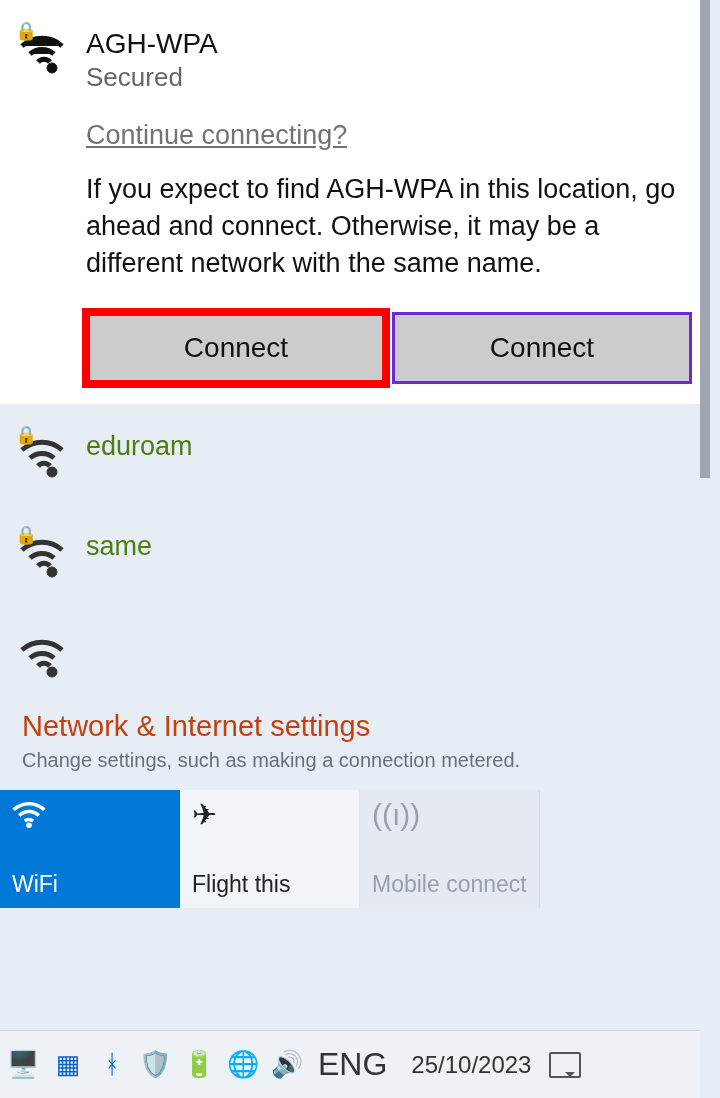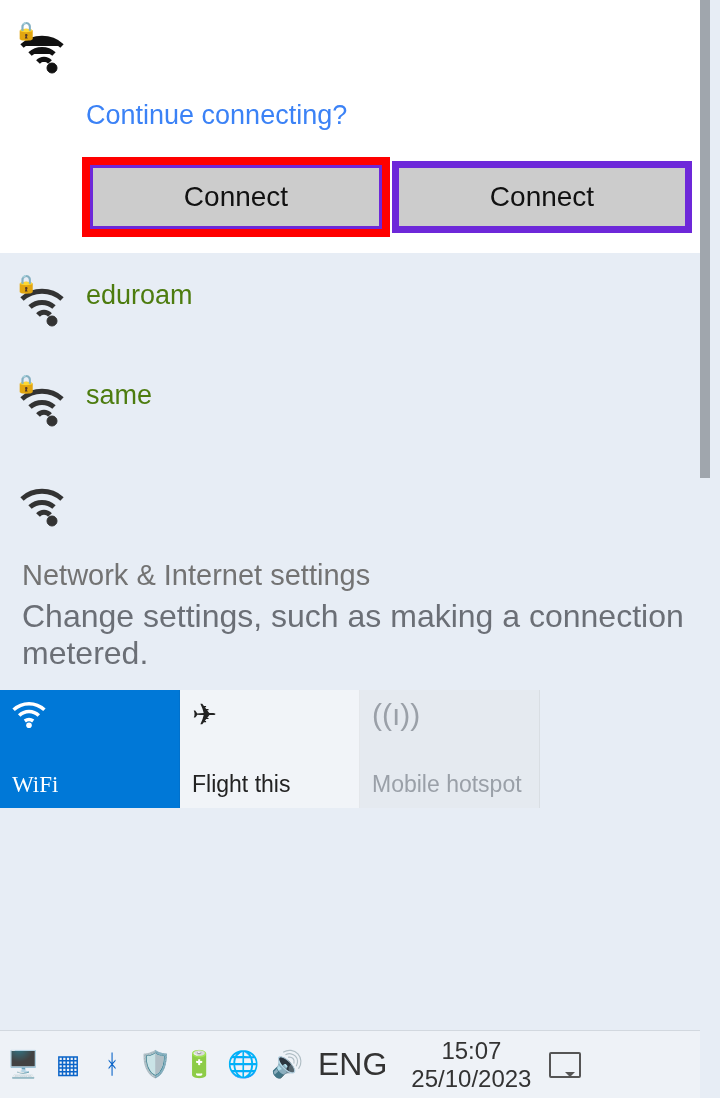--- a/index.html
+++ b/index.html
@@ -42,79 +42,79 @@
   }
   .other .lock-mini { color:#333; }
   .net-text { flex:1; }
   .net-name { font-size: 28px; color:#111; line-height:1.25; }
   .net-sub  { font-size: 26px; color:#666; line-height:1.25; }
 
   .prompt {
     margin-left: 68px;
     margin-top: 26px;
   }
-  .prompt .q { font-size:27px; color:#3b82f6; margin-bottom:20px; }
+  .prompt .q { font-size:27px; color:#737373; margin-bottom:20px;text-decoration:underline; }
   .prompt .msg { font-size:27px; color:#111; line-height:1.38; }
   .prompt .link { font-size:27px; color:#111; margin-top:2px; }
 
   .btn-row {
     margin: 30px 0 0 68px;
     display:flex;
     gap:0;
   }
   .btn {
     flex:1;
     height:72px;
     background:#ccc;
     font-size:28px;
     color:#111;
     display:flex;
     align-items:center;
     justify-content:center;
     cursor:pointer;
-    border:7px solid #6d28d9;
+    border:3px solid #6d28d9;
   }
   .btn-highlight {
     outline: 8px solid #ff0000;
     outline-offset: -4px;
     margin-right: 6px;
   }
 
   
   .other {
     background:#e7edf5;
   }
   .other .net-name { font-size:27px; color:#4d7c0f; }
 
   
   .settings {
     padding: 6px 22px 18px 22px;
   }
-  .settings .title { font-size:29px; color:#737373; margin-bottom:6px; }
-  .settings .desc { font-size:32px; color:#6b6f76; }
+  .settings .title { font-size:29px; color:#c2410c; margin-bottom:6px; }
+  .settings .desc { font-size:20px; color:#6b6f76; }
 
   
   .tiles {
     display:flex;
     height:118px;
   }
   .tile {
     width:180px;
     height:118px;
     display:flex;
     flex-direction:column;
     justify-content:space-between;
     padding:10px 12px 10px 12px;
     border-right:1px solid rgba(0,0,0,.05);
     position:relative;
     cursor:pointer;
   }
   .tile .t-icon { font-size:30px; line-height:1; height:36px; }
   .tile .t-label { font-size:23px; }
-  .tile-active { background:#0078d7; color:#fff;font-family:Liberation Serif, serif; }
+  .tile-active { background:#0078d7; color:#fff; }
   .tile-inactive { background:#f1f4f8; color:#222; }
   .tile-disabled { background:#e5eaf0; color:#9aa0a8; }
 
   
   .taskbar {
     position:absolute;
     bottom:0; left:0; right:10px;
     height:68px;
     background:#eef2f7;
     border-top:1px solid #d2d8df;
@@ -151,24 +151,29 @@
     <div class="net-row">
       <div class="wifi-icon">
         <span class="lock-mini">🔒</span>
         <svg viewBox="0 0 48 48">
           <path d="M4 20 A30 30 0 0 1 44 20" fill="none" stroke-width="5"></path>
           <path d="M12 28 A18 18 0 0 1 36 28" fill="none" stroke-width="5"></path>
           <path d="M20 36 A8 8 0 0 1 32 36" fill="none" stroke-width="5"></path>
           <circle cx="34" cy="42" r="5"></circle>
         </svg>
       </div>
+      <div class="net-text">
+        <div class="net-name">AGH-WPA</div>
+        <div class="net-sub">Secured</div>
+      </div>
     </div>
 
     <div class="prompt">
       <div class="q">Continue connecting?</div>
+      <div class="msg">If you expect to find AGH-WPA in this location, go ahead and connect. Otherwise, it may be a different network with the same name.</div>
     </div>
 
     <div class="btn-row">
       <div class="btn btn-highlight">Connect</div>
       <div class="btn">Connect</div>
     </div>
   </div>
 
   <div class="other" id="other-list">
       <div class="net-row compact">
@@ -219,34 +224,33 @@
         </svg>
       </div>
       <div class="t-label">WiFi</div>
     </div>
     <div class="tile tile-inactive">
       <div class="t-icon">✈</div>
       <div class="t-label">Flight this</div>
     </div>
     <div class="tile tile-disabled">
       <div class="t-icon">((ı))</div>
-      <div class="t-label">Mobile hotspot</div>
+      <div class="t-label">Mobile connect</div>
     </div>
   </div>
 
   <div class="taskbar">
     <div class="tray">
       <span class="ico">🖥️</span>
       <span class="ico" style="color:#0a64c8">▦</span>
       <span class="ico" style="color:#0a64c8">ᚼ</span>
       <span class="ico">🛡️</span>
       <span class="ico">🔋</span>
       <span class="ico">🌐</span>
       <span class="ico">🔊</span>
     </div>
     <div class="lang">ENG</div>
     <div class="clock">
-      <div>15:07</div>
       <div>25/10/2023</div>
     </div>
     <div class="notif"></div>
   </div>
 </div>
 
 </body></html>

